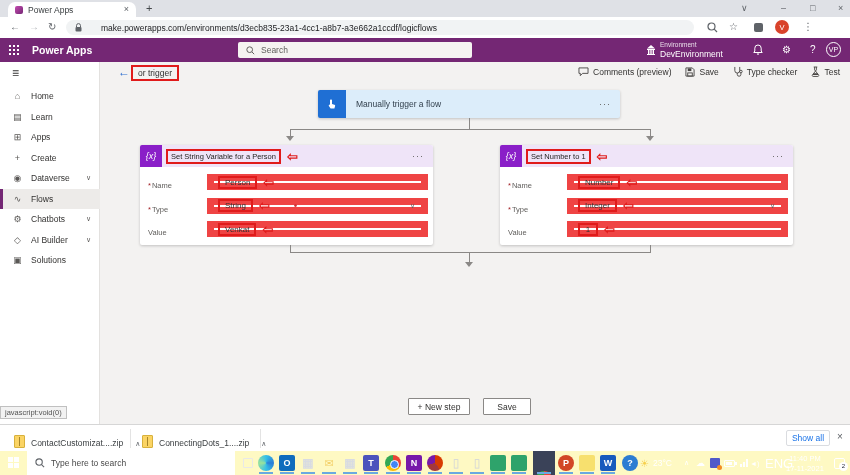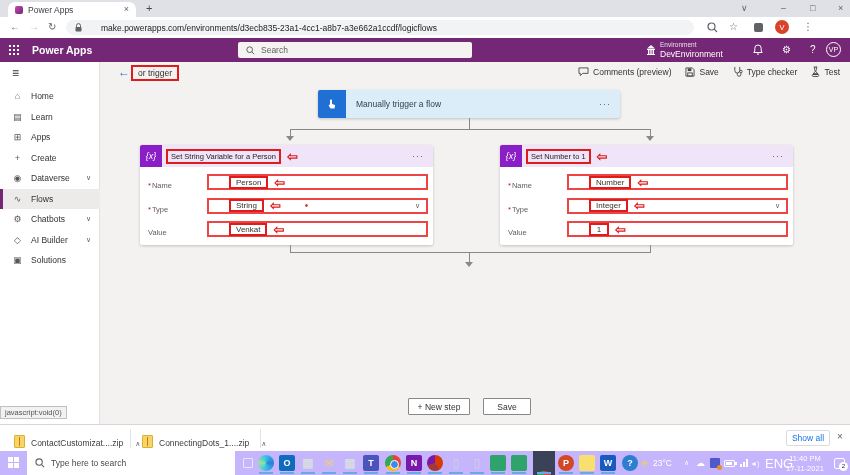--- a/index.html
+++ b/index.html
@@ -70,22 +70,22 @@
   .card{position:absolute;width:293px;height:100px;background:#fff;border-radius:2px}
   .card-head{height:22px;background:#efe4f8;display:flex;align-items:center;border-radius:2px 2px 0 0}
   .vx{width:22px;height:22px;background:#8a1fc8;color:#fff;font-size:9px;font-style:italic;
       display:flex;align-items:center;justify-content:center;border-radius:2px 0 0 0;flex:none}
   .titlebox{border:2px solid #e01b1b;margin-left:4px;padding:1px 3px;font-size:7.5px;color:#252423;white-space:nowrap}
   .ra{color:#e01b1b;font-size:13px;font-weight:bold;line-height:1;margin-left:6px}
   .card-body{padding:6px 5px 0 8px}
   .frow{display:flex;align-items:flex-end;height:17px;margin-bottom:6.5px}
   .flabel{width:59px;font-size:7.5px;color:#605e5c;flex:none}
   .req{color:#a4262c;margin-right:1px}
-  .finput{flex:1;height:16px;border:2px solid #ef4444;background:#fff;display:flex;align-items:center;
-          padding:0 20px;font-size:8px;color:#323130;position:relative}
+  .finput{flex:1;height:16px;border:7px solid #ef4444;background:#fff;display:flex;align-items:center;
+          padding:0 4px;font-size:8px;color:#323130;position:relative}
   .redbox{border:2px solid #e01b1b;padding:0 5px;min-width:34px;text-align:center;white-space:nowrap}
   .fchev{position:absolute;right:6px;font-size:7px;color:#605e5c}
   .rdot{color:#d13438;font-size:10px;margin-left:24px;line-height:1}
 
   .cbtn{position:absolute;height:17px;background:#fff;border:1px solid #8a8886;border-radius:1px;
         font-size:8.5px;color:#323130;display:flex;align-items:center;justify-content:center}
 
   .statustip{position:absolute;left:0;top:406px;height:13px;background:#f2f2f2;border:1px solid #c0c0c0;
              font-size:7.5px;color:#535353;padding:0 4px;display:flex;align-items:center}
 
@@ -94,21 +94,21 @@
   .ditem{position:absolute;top:4px;height:19px;display:flex;align-items:flex-end;gap:6px;font-size:8.5px;color:#3c4043}
   .zipic{width:11px;height:13px;background:#fbd464;border:1px solid #d8b13c;border-radius:1px;position:relative;flex:none}
   .zipic:after{content:"";position:absolute;left:4px;top:1px;width:1px;height:9px;background:#a8862a}
   .dcaret{font-size:7px;color:#5f6368;margin-left:6px}
   .ddiv{position:absolute;top:4px;width:1px;height:19px;background:#e3e3e3}
   .showall{position:absolute;left:786px;top:5px;width:44px;height:16px;border:1px solid #dadce0;border-radius:2px;
            font-size:8.5px;color:#1a73e8;display:flex;align-items:center;justify-content:center;background:#fff}
   .dlclose{position:absolute;left:837px;top:6px;font-size:10px;color:#5f6368}
 
   
-  .taskbar{position:absolute;left:0;top:451px;width:850px;height:24px;background:#c4b5fd;color:#fff}
+  .taskbar{position:absolute;left:0;top:451px;width:850px;height:24px;background:#fef9c3;color:#fff}
   .winlogo{position:absolute;left:8px;top:6px;display:grid;grid-template-columns:repeat(2,5px);gap:1px}
   .winlogo i{width:5px;height:5px;background:#fff}
   .tsearch{position:absolute;left:27px;top:0;width:208px;height:24px;background:#fff;display:flex;align-items:center;
            padding:0 8px;gap:6px}
   .tsearch span{font-size:8.5px;color:#4a4a4a}
   .taskview{position:absolute;left:243px;top:7px;width:10px;height:10px;border:1px solid #e8e8e8;border-radius:1px}
   .ti{position:absolute;top:455px;width:16px;height:16px;border-radius:2px;display:flex;align-items:center;
       justify-content:center;font-size:9px;color:#fff;font-weight:bold}
   .run{position:absolute;top:472px;width:14px;height:2px;background:#6aa9e0}
   .tislot{position:absolute;top:451px;width:22px;height:24px;background:#3a4258}

